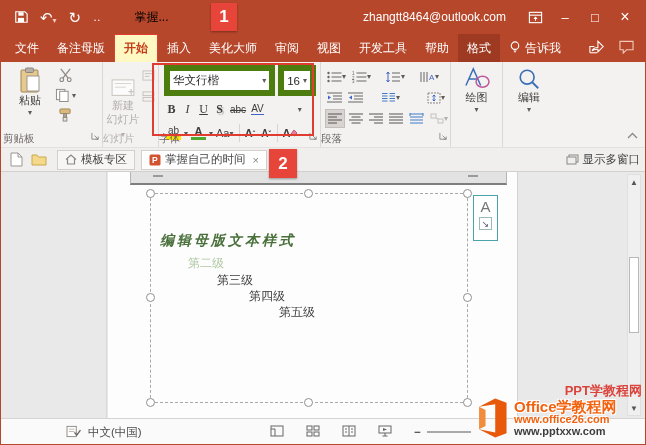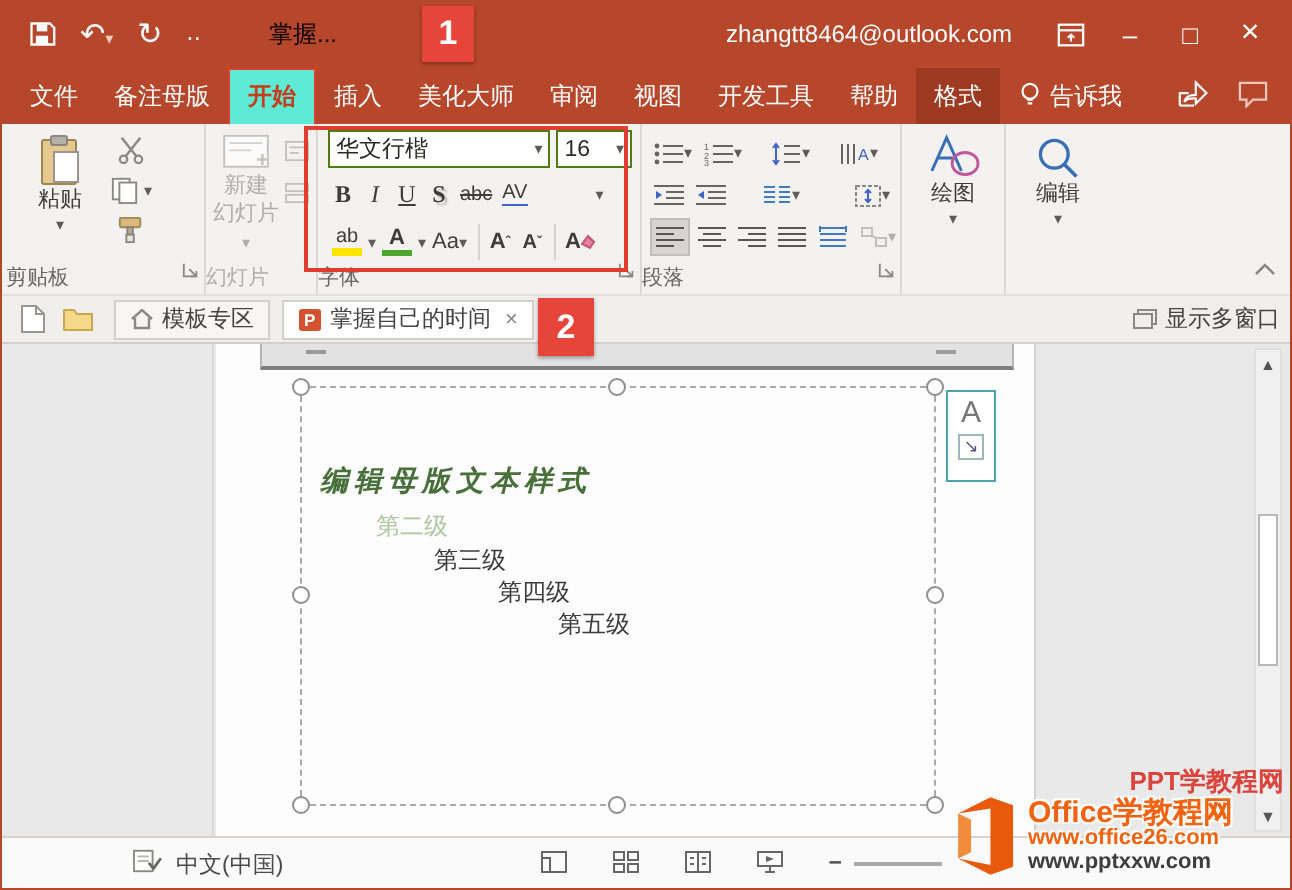--- a/index.html
+++ b/index.html
@@ -16,21 +16,21 @@
   .tb-account{margin-left:auto;font-size:12px;color:#fff;white-space:nowrap;}
   .win-ctrl{display:flex;align-items:center;margin-left:14px;gap:0;}
   .win-btn{width:30px;height:30px;display:flex;align-items:center;justify-content:center;font-size:13px;color:#fff;cursor:pointer;}
   .badge{position:absolute;background:#e8453a;color:#fff;font-weight:bold;font-size:17px;display:flex;align-items:center;justify-content:center;z-index:40;box-shadow:0 1px 2px rgba(0,0,0,.35);}
   #badge1{left:211px;top:3px;width:26px;height:28px;}
   #badge2{left:269px;top:149px;width:28px;height:29px;}
 
   
   .tabrow{position:absolute;left:0;top:34px;width:646px;height:28px;background:#b7472a;display:flex;align-items:stretch;color:#fff;font-size:12px;padding-left:6px;}
   .rtab{display:flex;align-items:center;padding:0 9px;cursor:pointer;white-space:nowrap;}
-  .rtab.active{background:#5eead4;color:#c43e1c;border:1.5px solid #e03d30;border-bottom:none;font-weight:bold;}
+  .rtab.active{background:#fef9c3;color:#c43e1c;border:1.5px solid #e03d30;border-bottom:none;font-weight:bold;}
   .rtab.contextual{background:#9e3a21;}
   .rtab .bulb{margin-right:4px;display:flex;}
   .tab-icons{margin-left:auto;display:flex;align-items:center;gap:14px;padding-right:12px;}
 
   
   .ribbon{position:absolute;left:0;top:62px;width:646px;height:86px;background:#f4f2f1;display:flex;align-items:stretch;padding-left:3px;border-bottom:1px solid #e3e0de;}
   .rgroup{position:relative;height:100%;border-right:1px solid #dcd8d6;flex:none;}
   .glabel{position:absolute;bottom:1px;left:0;width:100%;text-align:left;font-size:10.5px;color:#6b6764;}
   .launcher{position:absolute;bottom:2px;right:2px;cursor:pointer;}
   .bigbtn{display:flex;flex-direction:column;align-items:center;justify-content:flex-start;padding-top:5px;width:44px;height:70px;cursor:pointer;font-size:11px;color:#3f3c3a;text-align:center;line-height:1.25;}
@@ -40,21 +40,21 @@
 
   
   .g-clip{width:100px;}
   .clip-col{position:absolute;left:52px;top:6px;display:flex;flex-direction:column;gap:6px;}
   
   .g-slides{width:56px;}
   .slide-mini{position:absolute;right:3px;top:8px;display:flex;flex-direction:column;gap:10px;}
   
   .g-font{width:162px;padding:3px 4px 14px 5px;}
   .font-row1{display:flex;gap:3px;}
-  .combo{display:flex;align-items:center;background:#fff;border:1px solid #4d7c0f;height:19px;font-size:11.5px;color:#2c2a28;padding:0 3px;cursor:pointer;}
+  .combo{display:flex;align-items:center;background:#fff;border:6px solid #4d7c0f;height:31px;font-size:11.5px;color:#2c2a28;padding:0 3px;cursor:pointer;}
   .combo .dd{margin-left:auto;}
   .font-row2,.font-row3{display:flex;align-items:center;height:22px;margin-top:2px;gap:1px;font-size:12px;color:#3f3c3a;}
   .fbtn{min-width:15px;padding:0 2px;height:20px;display:flex;align-items:center;justify-content:center;cursor:pointer;}
   .serif{font-family:"Liberation Serif","DejaVu Serif",serif;}
   .colorbar{display:block;width:15px;height:3.5px;margin-top:0px;}
   .vdiv{width:1px;height:18px;background:#d8d4d2;margin:0 2px;}
   .annotation-box{position:absolute;left:152px;top:63px;width:162px;height:73px;border:2px solid #e03d30;z-index:30;pointer-events:none;}
 
   
   .g-para{width:130px;padding:4px 3px 14px 4px;}
@@ -219,21 +219,21 @@
       <div class="glabel">剪贴板</div>
       <span class="launcher">
         <svg width="9" height="9" viewBox="0 0 10 10">
             <path d="M1 1 v7 h7" fill="none" stroke="#8c8781"></path>
             <path d="M4 4 l4 4 M8 5 v3 h-3" fill="none" stroke="#8c8781"></path>
           </svg>
       </span>
     </div>
 
     <div class="rgroup g-slides disabled">
-      <div class="bigbtn" style="width:38px;margin-left:1px;">
+      <div class="bigbtn" style="width:38px;margin-left:1px;margin-top:12px;">
         <svg width="24" height="20" viewBox="0 0 26 22">
             <rect x="1" y="1" width="24" height="17" fill="#fbfbfb" stroke="#c4bfbb"></rect>
             <path d="M4 5h18M4 9h12" stroke="#d5d0cc"></path>
             <path d="M19 14 h6 M22 11 v6" stroke="#c9c4c0" stroke-width="1.4"></path>
           </svg>
         <span>新建</span>
         <span><span>幻灯片</span><span class="dd"> ▾</span></span>
       </div>
       <div class="slide-mini">
         <span class="smallbtn">

